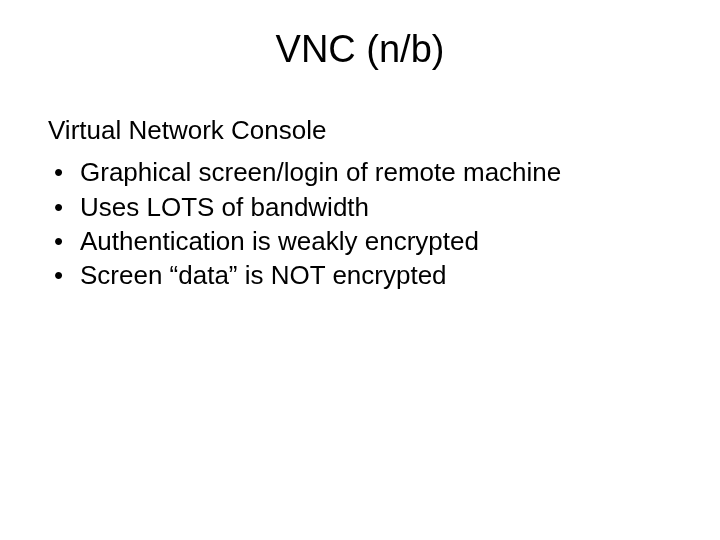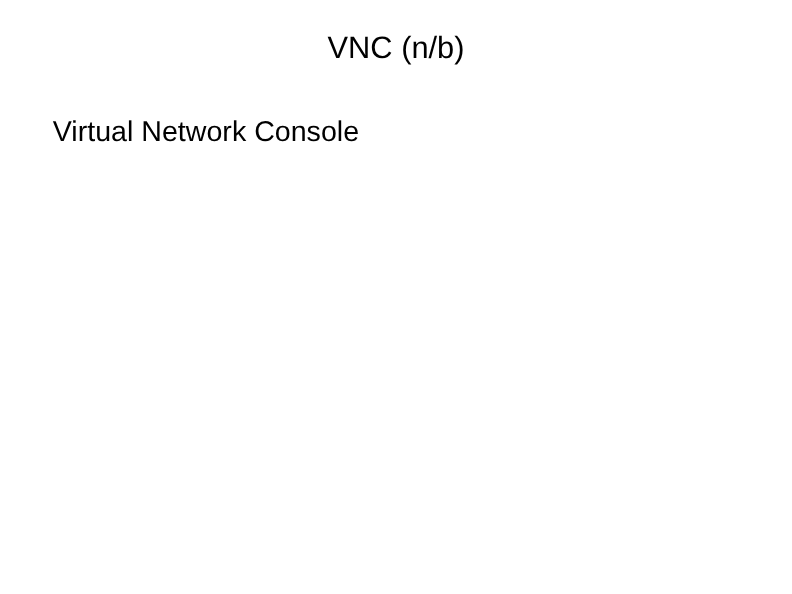--- a/index.html
+++ b/index.html
@@ -15,21 +15,21 @@
       color: #000000;
       overflow: hidden;
     }
     .slide {
       width: 100%;
       height: 100%;
       padding: 28px 48px;
     }
     .title {
       text-align: center;
-      font-size: 28px;
+      font-size: 38px;
       font-weight: 400;
       margin-bottom: 42px;
       letter-spacing: 0px;
     }
     .body-text {
       font-size: 26px;
       line-height: 1.32;
     }
     .intro-line {
       margin-bottom: 8px;
@@ -49,14 +49,20 @@
       font-size: 26px;
     }
   </style>
 </head>
 <body>
 
 <div class="slide">
   <h1 class="title">VNC (n/b)</h1>
   <div class="body-text">
     <div class="intro-line">Virtual Network Console</div>
+    <ul class="bullet-list">
+      <li class="bullet-item">Graphical screen/login of remote machine</li>
+      <li class="bullet-item">Uses LOTS of bandwidth</li>
+      <li class="bullet-item">Authentication is weakly encrypted</li>
+      <li class="bullet-item">Screen “data” is NOT encrypted</li>
+    </ul>
   </div>
 </div>
 
 </body></html>

